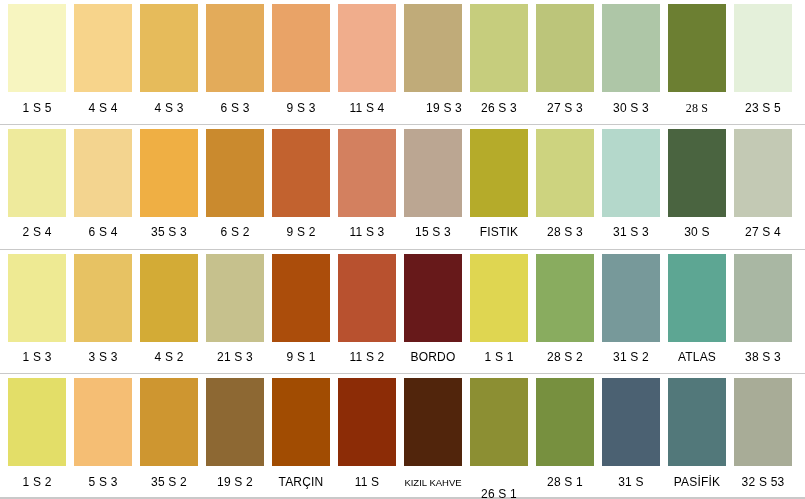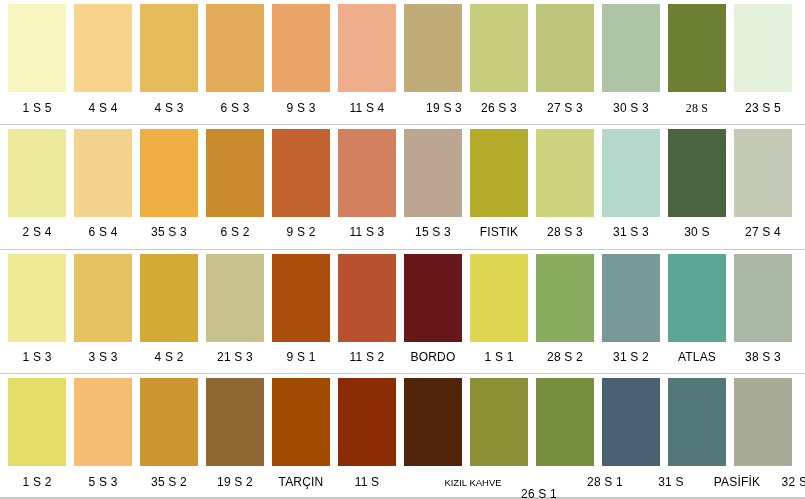--- a/index.html
+++ b/index.html
@@ -293,21 +293,21 @@
           <div class="swatch-box" style="background-color: rgb(168, 172, 151);"></div>
         </div>
       </div>
       <div class="label-strip">
         <div class="label-cell" style="color: rgb(0, 0, 0);">1 S 2</div>
         <div class="label-cell" style="color: rgb(0, 0, 0);">5 S 3</div>
         <div class="label-cell" style="color: rgb(0, 0, 0);">35 S 2</div>
         <div class="label-cell" style="color: rgb(0, 0, 0);">19 S 2</div>
         <div class="label-cell" style="color: rgb(0, 0, 0);">TARÇIN</div>
         <div class="label-cell" style="color: rgb(0, 0, 0);">11 S</div>
-        <div class="label-cell wide" style="color: rgb(0, 0, 0); margin-left: 40px;">KIZIL KAHVE</div>
+        <div class="label-cell wide" style="color: rgb(0, 0, 0);">KIZIL KAHVE</div>
         <div class="label-cell" style="color: rgb(0, 0, 0); margin-top: 25px;">26 S 1</div>
         <div class="label-cell" style="color: rgb(0, 0, 0);">28 S 1</div>
         <div class="label-cell" style="color: rgb(0, 0, 0);">31 S</div>
         <div class="label-cell" style="color: rgb(0, 0, 0);">PASİFİK</div>
         <div class="label-cell" style="color: rgb(0, 0, 0);">32 S 53</div>
       </div>
     </div>
   </div>
 
 </body></html>

